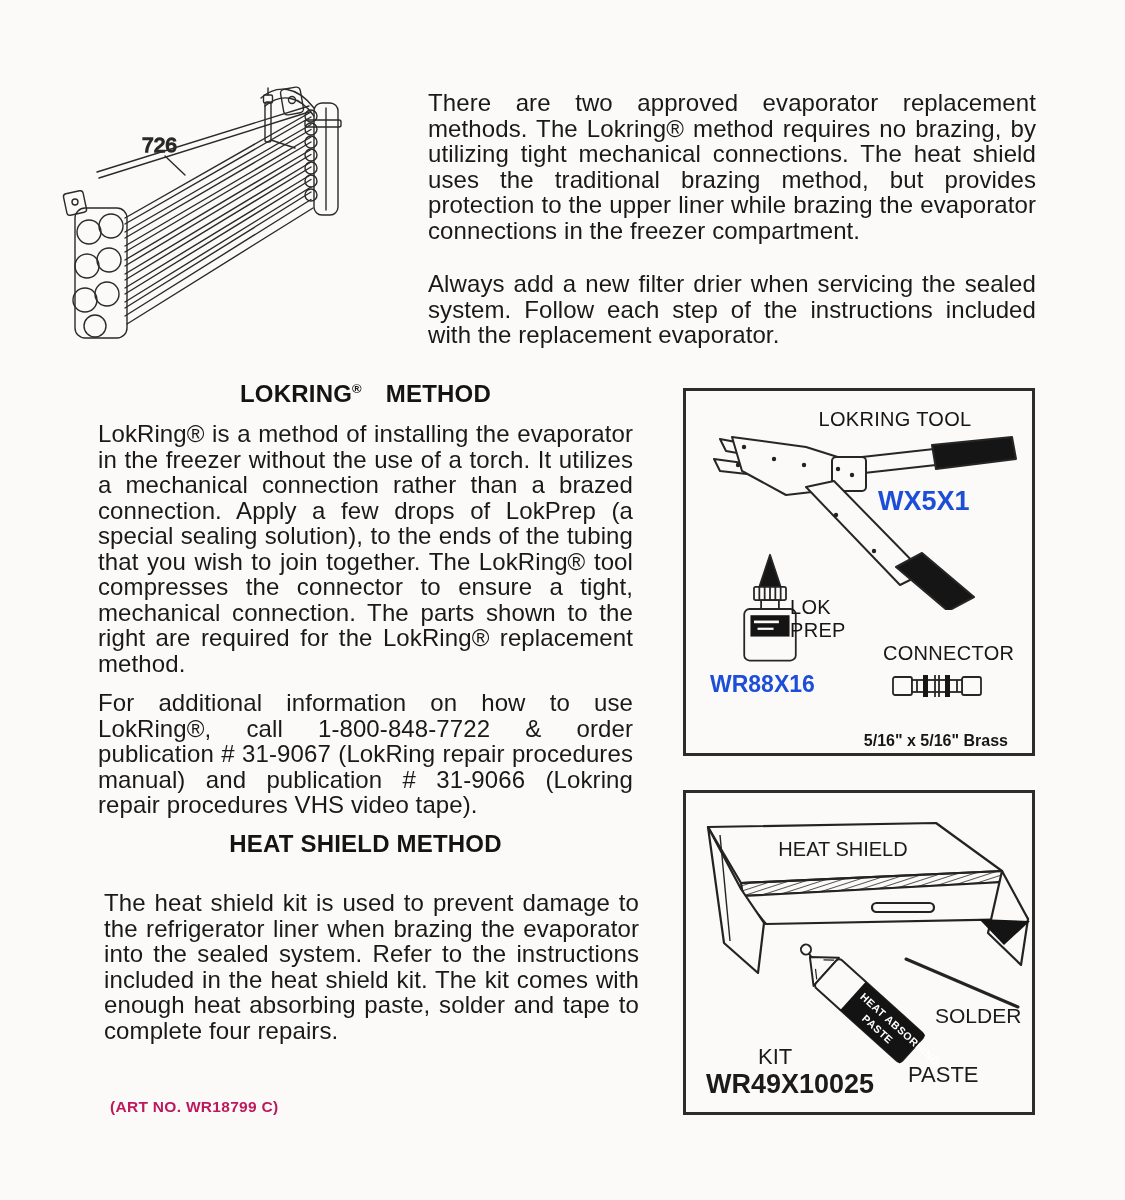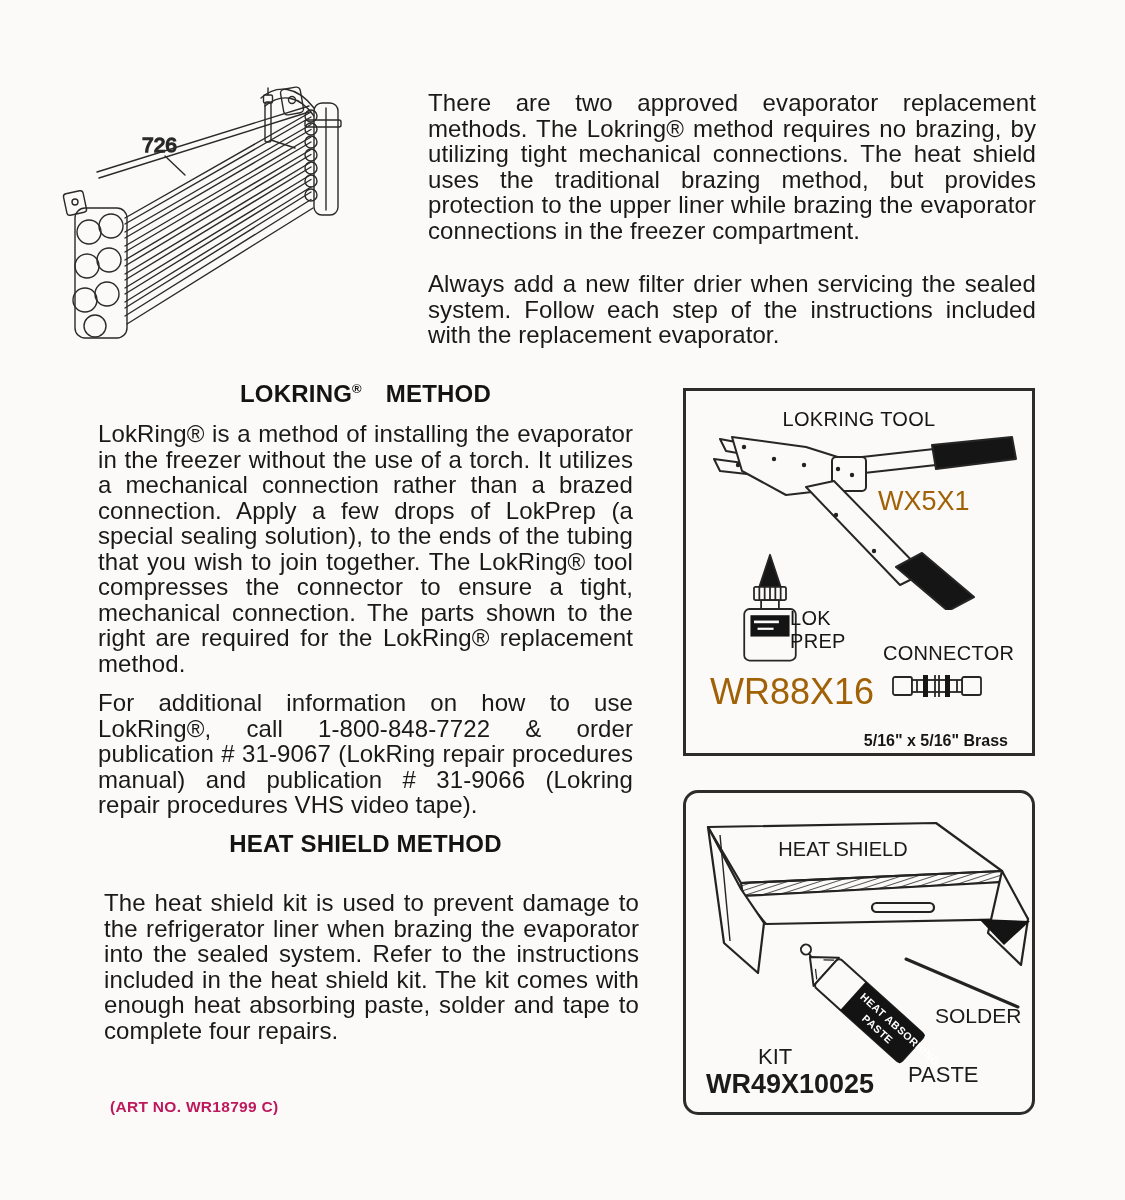--- a/index.html
+++ b/index.html
@@ -18,21 +18,21 @@
   h2{
     margin:0;font-size:24px;font-weight:bold;text-align:center;
     color:#141414;letter-spacing:0.2px;
   }
   .reg{font-size:13px;vertical-align:super;line-height:0;}
   .h-rest{margin-left:24px;}
   .parts-box{
     border:3px solid #2c2c2c;background:#fbfaf8;box-sizing:border-box;
   }
   .box-label{font-size:20px;color:#161616;letter-spacing:0.3px;}
-  .part-no{font-weight:normal;color:#a16207;}
+  .part-no{font-weight:bold;color:#1d4ed8;}
   .spec{font-size:16px;font-weight:bold;color:#161616;}
   .art-no{font-size:15.5px;font-weight:bold;color:#be185d;letter-spacing:0.3px;margin-left:12px;}
   svg{display:block;}
   svg text{font-family:"Liberation Sans",sans-serif;fill:#1b1b1b;}
   .tube-text{fill:#ffffff;font-weight:bold;font-size:10.5px;letter-spacing:0.6px;}
   .two-line span{display:block;}
 </style>
 </head>
 <body>
 
@@ -112,21 +112,21 @@
   <p class="para">Always add a new filter drier when servicing the sealed system. Follow each step of the instructions included with the replacement evaporator.</p>
 </div>
 
 <h2 class="abs" style="left:98px;top:380px;width:535px;">
   <span>LOKRING</span><sup class="reg">®</sup><span class="h-rest">METHOD</span>
 </h2>
 <p class="para abs" style="left:98px;top:421px;width:535px;">LokRing® is a method of installing the evaporator in the freezer without the use of a torch. It utilizes a mechanical connection rather than a brazed connection. Apply a few drops of LokPrep (a special sealing solution), to the ends of the tubing that you wish to join together. The LokRing® tool compresses the connector to ensure a tight, mechanical connection. The parts shown to the right are required for the LokRing® replacement method.</p>
 <p class="para abs" style="left:98px;top:662px;width:535px;">For additional information on how to use LokRing®, call 1-800-848-7722 &amp; order publication # 31-9067 (LokRing repair procedures manual) and publication # 31-9066 (Lokring repair procedures VHS video tape).</p>
 
 <div class="abs parts-box" style="left:683px;top:388px;width:352px;height:368px;">
-  <div class="abs box-label" style="left:0;top:17px;width:100%;text-align:center;">LOKRING TOOL</div>
+  <div class="abs box-label" style="left:0;top:17px;width:100%;text-align:center;padding-left:36px;">LOKRING TOOL</div>
 
   <svg class="abs" style="left:0;top:34px;" width="346" height="185" viewBox="0 0 346 185">
     <g stroke="#262626" stroke-width="2" fill="#fbfaf8" stroke-linejoin="round">
       <polygon points="34,14 76,22 74,32 40,26"></polygon>
       <polygon points="28,34 72,40 70,50 34,46"></polygon>
       <polygon points="46,12 120,22 158,34 152,64 100,70 56,46"></polygon>
       <polygon points="158,34 248,24 250,40 160,50"></polygon>
       <rect x="146" y="32" width="34" height="34" rx="4"></rect>
       <polygon points="120,62 148,56 238,148 214,160"></polygon>
       <polygon points="246,20 326,12 330,34 250,44" fill="#151515"></polygon>
@@ -154,25 +154,25 @@
       <line x1="36" y1="38" x2="36" y2="53"></line>
         <line x1="42" y1="38" x2="42" y2="53"></line>
       <line x1="48" y1="38" x2="48" y2="53"></line>
       <rect x="26" y="53" width="20" height="10"></rect>
       <rect x="7" y="63" width="58" height="58" rx="6"></rect>
       <rect x="14" y="70" width="44" height="24" fill="#141414" stroke="none"></rect>
       <rect x="18" y="76" width="28" height="3" fill="#fbfaf8" stroke="none"></rect>
       <rect x="22" y="84" width="18" height="2.5" fill="#fbfaf8" stroke="none"></rect>
     </g>
   </svg>
-  <div class="abs box-label two-line" style="left:104px;top:216px;line-height:23px;">
+  <div class="abs box-label two-line" style="left:104px;top:205px;line-height:23px;">
     <span>LOK</span>
     <span>PREP</span>
   </div>
-  <div class="abs part-no" style="left:24px;top:280px;font-size:36px;">WR88X16</div>
+  <div class="abs part-no" style="left:24px;top:280px;font-size:23px;">WR88X16</div>
 
   <div class="abs box-label" style="left:197px;top:251px;">CONNECTOR</div>
   <svg class="abs" style="left:205px;top:278px;" width="92" height="34" viewBox="0 0 92 34">
     <g stroke="#262626" stroke-width="1.8" fill="#fbfaf8">
       <rect x="2" y="8" width="19" height="18" rx="2"></rect>
       <rect x="71" y="8" width="19" height="18" rx="2"></rect>
       <rect x="21" y="11" width="50" height="12"></rect>
       <rect x="32" y="6" width="5" height="22" fill="#161616" stroke="none"></rect>
       <rect x="54" y="6" width="5" height="22" fill="#161616" stroke="none"></rect>
       <line x1="44" y1="6" x2="44" y2="28"></line>
@@ -180,21 +180,21 @@
       <line x1="26" y1="11" x2="26" y2="23"></line>
         <line x1="66" y1="11" x2="66" y2="23"></line>
     </g>
   </svg>
   <div class="abs spec" style="right:24px;top:341px;">5/16" x 5/16" Brass</div>
 </div>
 
 <h2 class="abs" style="left:98px;top:830px;width:535px;">HEAT SHIELD METHOD</h2>
 <p class="para abs" style="left:104px;top:870px;width:535px;margin-top:20px;">The heat shield kit is used to prevent damage to the refrigerator liner when brazing the evaporator into the sealed system. Refer to the instructions included in the heat shield kit. The kit comes with enough heat absorbing paste, solder and tape to complete four repairs.</p>
 
-<div class="abs parts-box" style="left:683px;top:790px;width:352px;height:325px;border-radius:15px;">
+<div class="abs parts-box" style="left:683px;top:790px;width:352px;height:325px;">
   <svg class="abs" style="left:0;top:0;" width="346" height="319" viewBox="0 0 346 319">
     <defs>
       <pattern id="hatch" patternUnits="userSpaceOnUse" width="5" height="5" patternTransform="rotate(72)">
         <line x1="0" y1="0" x2="0" y2="5" stroke="#2a2a2a" stroke-width="1.6"></line>
       </pattern>
     </defs>
 
     <g stroke="#232323" stroke-width="2.2" fill="#fbfaf8" stroke-linejoin="round">
       <polygon points="22,34 250,30 316,78 55,90"></polygon>
       <polygon points="55,90 316,78 318,89 57,103" fill="url(#hatch)"></polygon>

